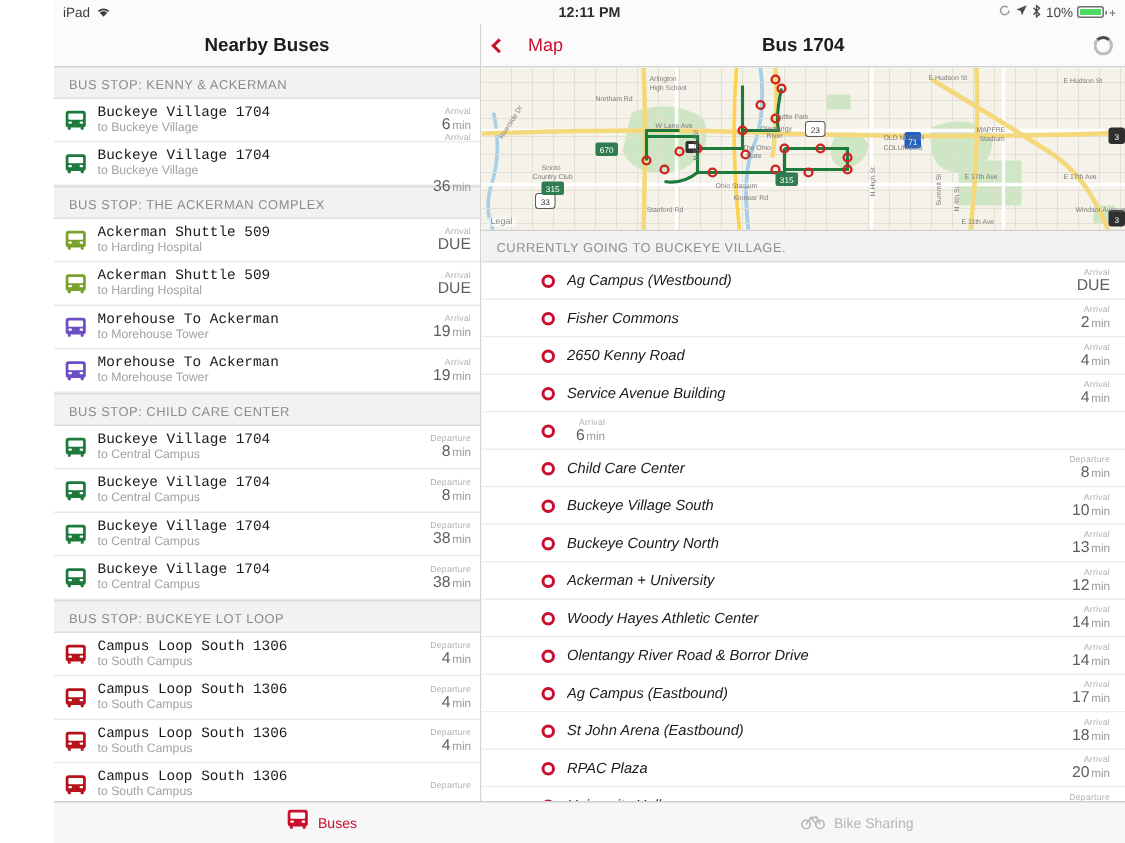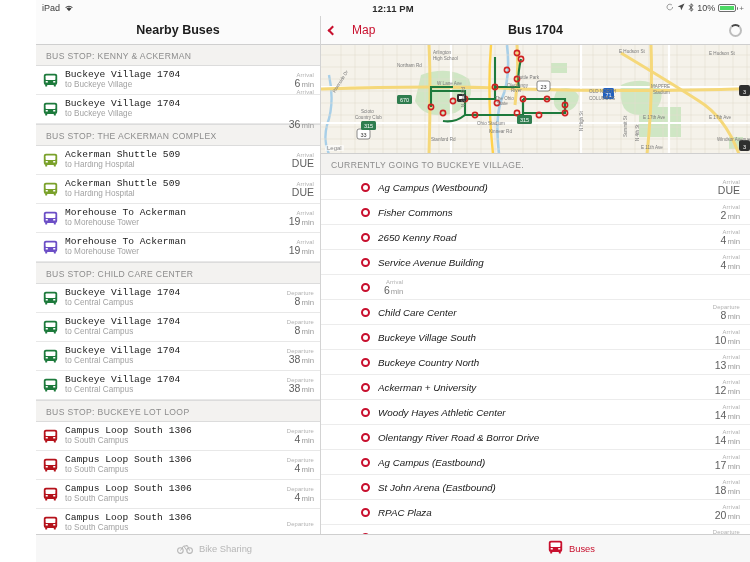--- a/index.html
+++ b/index.html
@@ -717,33 +717,33 @@
             <span class="row-right">
               <span class="eta-lbl" style="display:block">Departure</span>
               <span class="eta-val" style="display:block"><span>21</span></span>
             </span>
           </div>
         </div>
     </div>
   </div>
 
   <div class="tabbar" id="tabbar">
-      <div class="tab inactive">
-        <span><svg width="16" height="11" viewBox="0 0 16 11">
-            <circle cx="3.4" cy="7.6" r="2.8" fill="none" stroke="#b7b7b7" stroke-width="1.1"></circle>
-            <circle cx="12.6" cy="7.6" r="2.8" fill="none" stroke="#b7b7b7" stroke-width="1.1"></circle>
-            <path d="M3.4 7.6 L6.6 3.0 L10.0 7.6 M6.6 3.0 L9.6 3.0 M12.6 7.6 L10.4 2.6 L8.8 2.6" stroke="#b7b7b7" stroke-width="1" fill="none"></path>
-          </svg></span>
-        <span class="lbl">Bike Sharing</span>
-      </div>
       <div class="tab active">
         <span><svg width="15" height="14" viewBox="0 0 15 14">
             <rect x="0.8" y="0.8" width="13.4" height="11.2" rx="2" fill="#c8102e"></rect>
             <rect x="2.6" y="2.6" width="9.8" height="4.3" rx="0.7" fill="#ffffff"></rect>
             <rect x="2.6" y="8.0" width="2.3" height="1.5" rx="0.5" fill="#ffffff"></rect>
             <rect x="10.1" y="8.0" width="2.3" height="1.5" rx="0.5" fill="#ffffff"></rect>
             <rect x="2.2" y="11.6" width="2.0" height="1.9" rx="0.5" fill="#c8102e"></rect>
             <rect x="10.8" y="11.6" width="2.0" height="1.9" rx="0.5" fill="#c8102e"></rect>
           </svg></span>
         <span class="lbl">Buses</span>
       </div>
+      <div class="tab inactive">
+        <span><svg width="16" height="11" viewBox="0 0 16 11">
+            <circle cx="3.4" cy="7.6" r="2.8" fill="none" stroke="#b7b7b7" stroke-width="1.1"></circle>
+            <circle cx="12.6" cy="7.6" r="2.8" fill="none" stroke="#b7b7b7" stroke-width="1.1"></circle>
+            <path d="M3.4 7.6 L6.6 3.0 L10.0 7.6 M6.6 3.0 L9.6 3.0 M12.6 7.6 L10.4 2.6 L8.8 2.6" stroke="#b7b7b7" stroke-width="1" fill="none"></path>
+          </svg></span>
+        <span class="lbl">Bike Sharing</span>
+      </div>
     </div>
 </div>
 
 </body></html>

